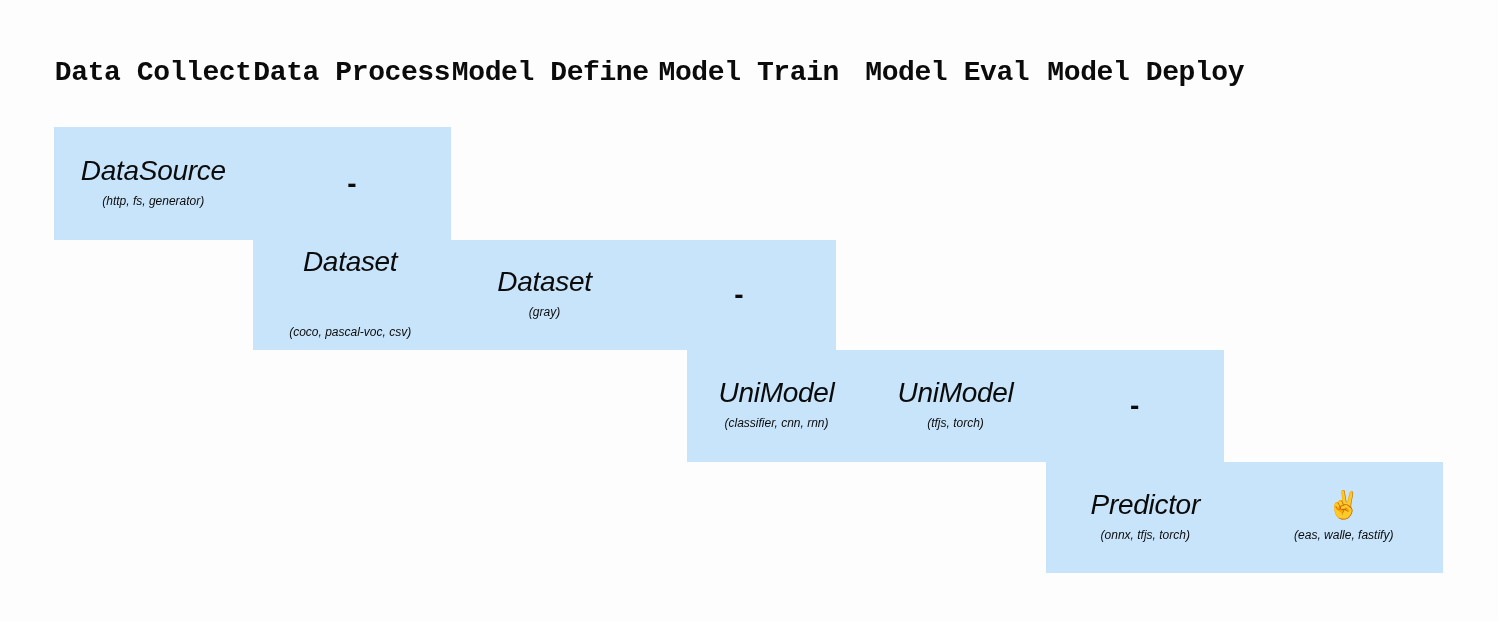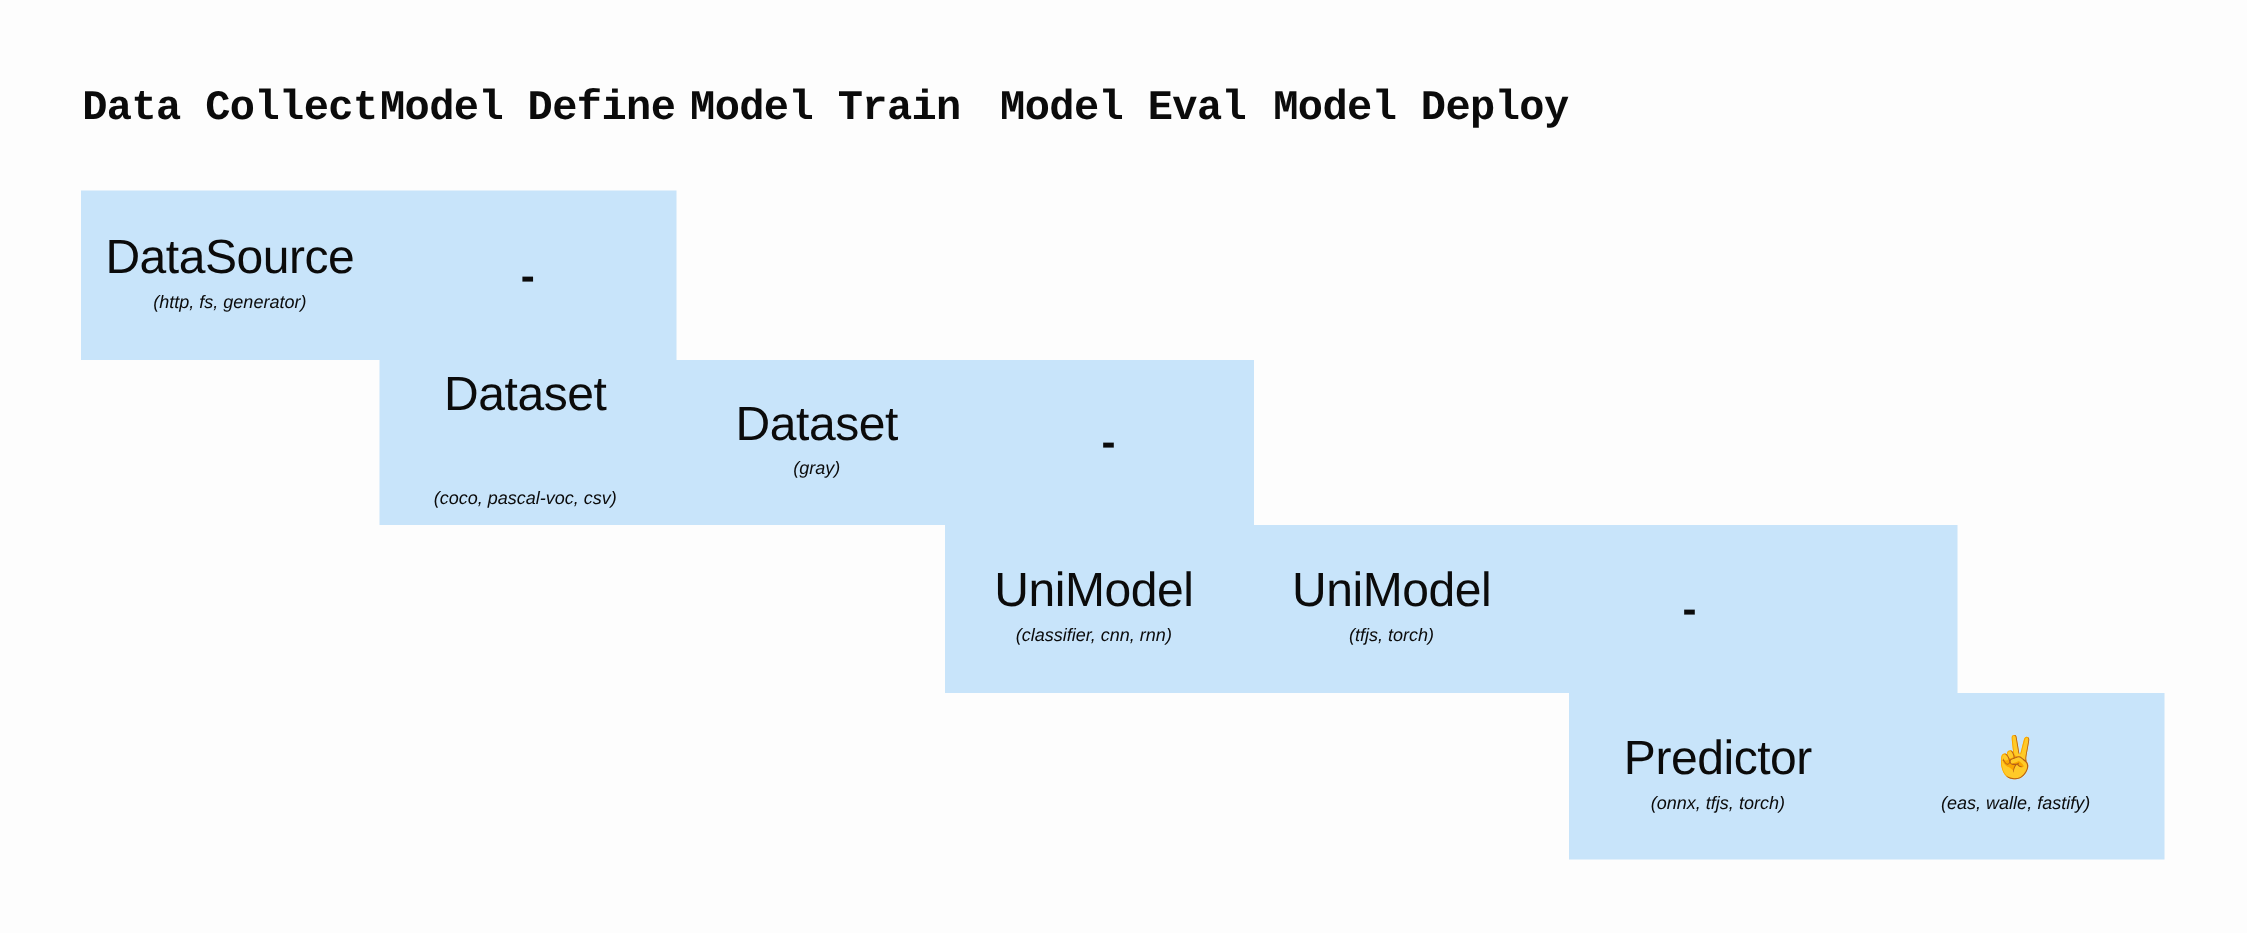--- a/index.html
+++ b/index.html
@@ -32,33 +32,34 @@
     white-space: nowrap;
   }
 
   .box {
     position: absolute;
     background: var(--box-fill);
     display: flex;
   }
   #box-1 { left: 54px;   top: 127px; width: 397px;   height: 113px; }
   #box-2 { left: 253px;  top: 240px; width: 583px; height: 110px; }
-  #box-3 { left: 630px;  top: 350px; width: 675px; height: 112px; }
+  #box-3 { left: 687px;  top: 350px; width: 537px; height: 112px; }
   #box-4 { left: 1046px; top: 462px; width: 397px;   height: 111px; }
 
   .cell {
     width: 198.5px;
     display: flex;
     flex-direction: column;
     align-items: center;
     justify-content: center;
     text-align: center;
   }
   .cell-name {
-    font-size: 32px;
+    font-style: italic;
+    font-size: 28px;
     line-height: 30px;
     letter-spacing: -0.3px;
     white-space: nowrap;
   }
   .cell-name.dash {
     font-style: normal;
     font-weight: 700;
     font-size: 28px;
   }
   .cell-name.emoji {
@@ -74,20 +75,21 @@
   }
   .cell-detail.wrap2 { max-width: 158px; margin-top: 44px; }
 </style>
 </head>
 <body>
 
 <div class="canvas">
 
   <div class="headers">
     <div class="col-header">Data Collect</div>
+    <div class="col-header">Data Process</div>
     <div class="col-header">Model Define</div>
     <div class="col-header">Model Train</div>
     <div class="col-header">Model Eval</div>
     <div class="col-header">Model Deploy</div>
   </div>
 
   <div class="box" id="box-1">
     <div class="cell">
       <div class="cell-name">DataSource</div>
       <div class="cell-detail">(http, fs, generator)</div>

